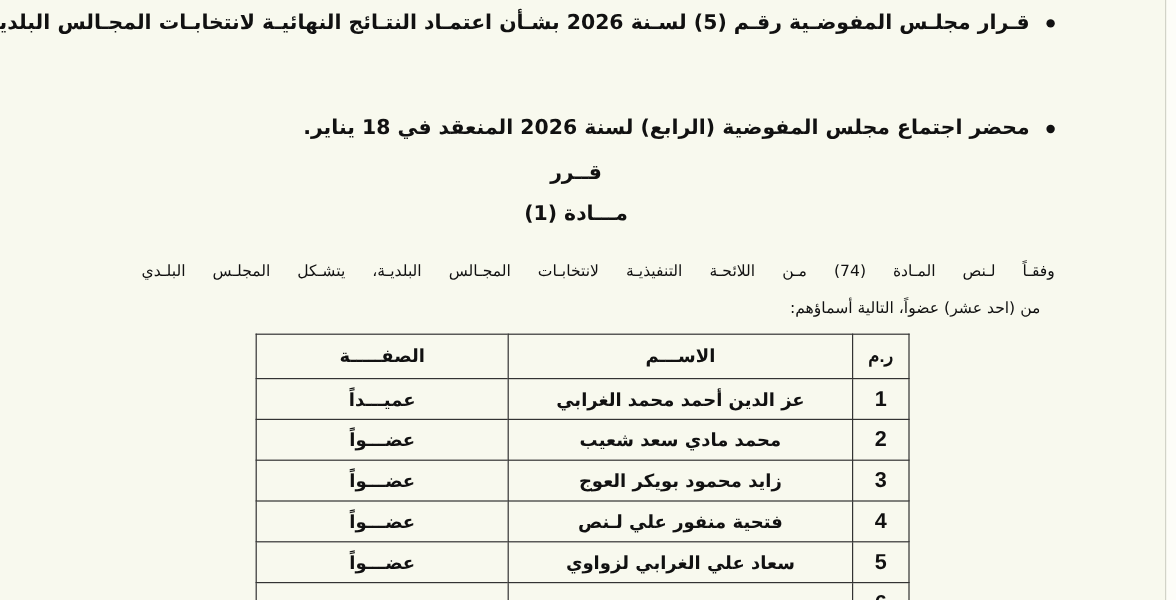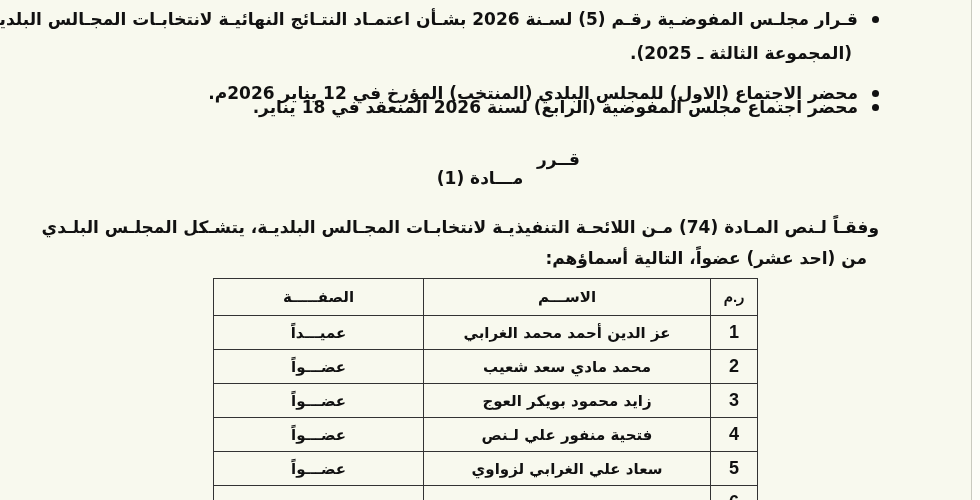--- a/index.html
+++ b/index.html
@@ -25,22 +25,22 @@
     }
     .page-edge {
       position: absolute;
       left: 972px; top: 0;
       width: 8px; height: 500px;
       background: #fdfdf8;
     }
     .line {
       position: absolute;
       white-space: nowrap;
-      font-weight: bold;
-      font-size: 17px;
+      font-weight: normal;
+      font-size: 13px;
       line-height: 22px;
     }
     .bullet-row {
       position: absolute;
       right: 92px;
       display: flex;
       flex-direction: row-reverse;
       align-items: center;
       white-space: nowrap;
     }
@@ -63,21 +63,21 @@
     #b3 { top: 96px; }
 
     .center-title {
       position: absolute;
       left: 380px; width: 200px;
       text-align: center;
       font-weight: bold;
       font-size: 17px;
       direction: rtl;
     }
-    #decree { top: 149px; letter-spacing: 6px; text-align: right; }
+    #decree { top: 134px; letter-spacing: 6px; }
     #article { top: 168px; }
 
     #para1 { top: 216px; right: 92px; left: 118px; text-align: justify; text-align-last: justify; direction: rtl; }
     #para2 { top: 247px; right: 104px; direction: rtl; }
 
     table.members {
       position: absolute;
       left: 213px;
       top: 278px;
       width: 545px;
@@ -103,28 +103,21 @@
   </style>
 </head>
 <body>
 
 <div class="page">
 
   <div class="bullet-row" id="b1">
     <span class="bullet"></span>
     <span class="bullet-text">قـرار مجلـس المفوضـية رقـم (5) لسـنة 2026 بشـأن اعتمـاد النتـائج النهائيـة لانتخابـات المجـالس البلديـة</span>
   </div>
-  <div class="bullet-row" id="b1-cont">
-    <span class="bullet-text">(المجموعة الثالثة ـ 2025).</span>
-  </div>
 
-  <div class="bullet-row" id="b2">
-    <span class="bullet"></span>
-    <span class="bullet-text">محضر الاجتماع (الاول) للمجلس البلدي (المنتخب) المؤرخ في 12 يناير 2026م.</span>
-  </div>
 
   <div class="bullet-row" id="b3">
     <span class="bullet"></span>
     <span class="bullet-text">محضر اجتماع مجلس المفوضية (الرابع) لسنة 2026 المنعقد في 18 يناير.</span>
   </div>
 
   <div class="center-title" id="decree">قــرر</div>
   <div class="center-title" id="article">مـــادة (1)</div>
 
   <div class="line" id="para1">وفقـاً لـنص المـادة (74) مـن اللائحـة التنفيذيـة لانتخابـات المجـالس البلديـة، يتشـكل المجلـس البلـدي</div>

